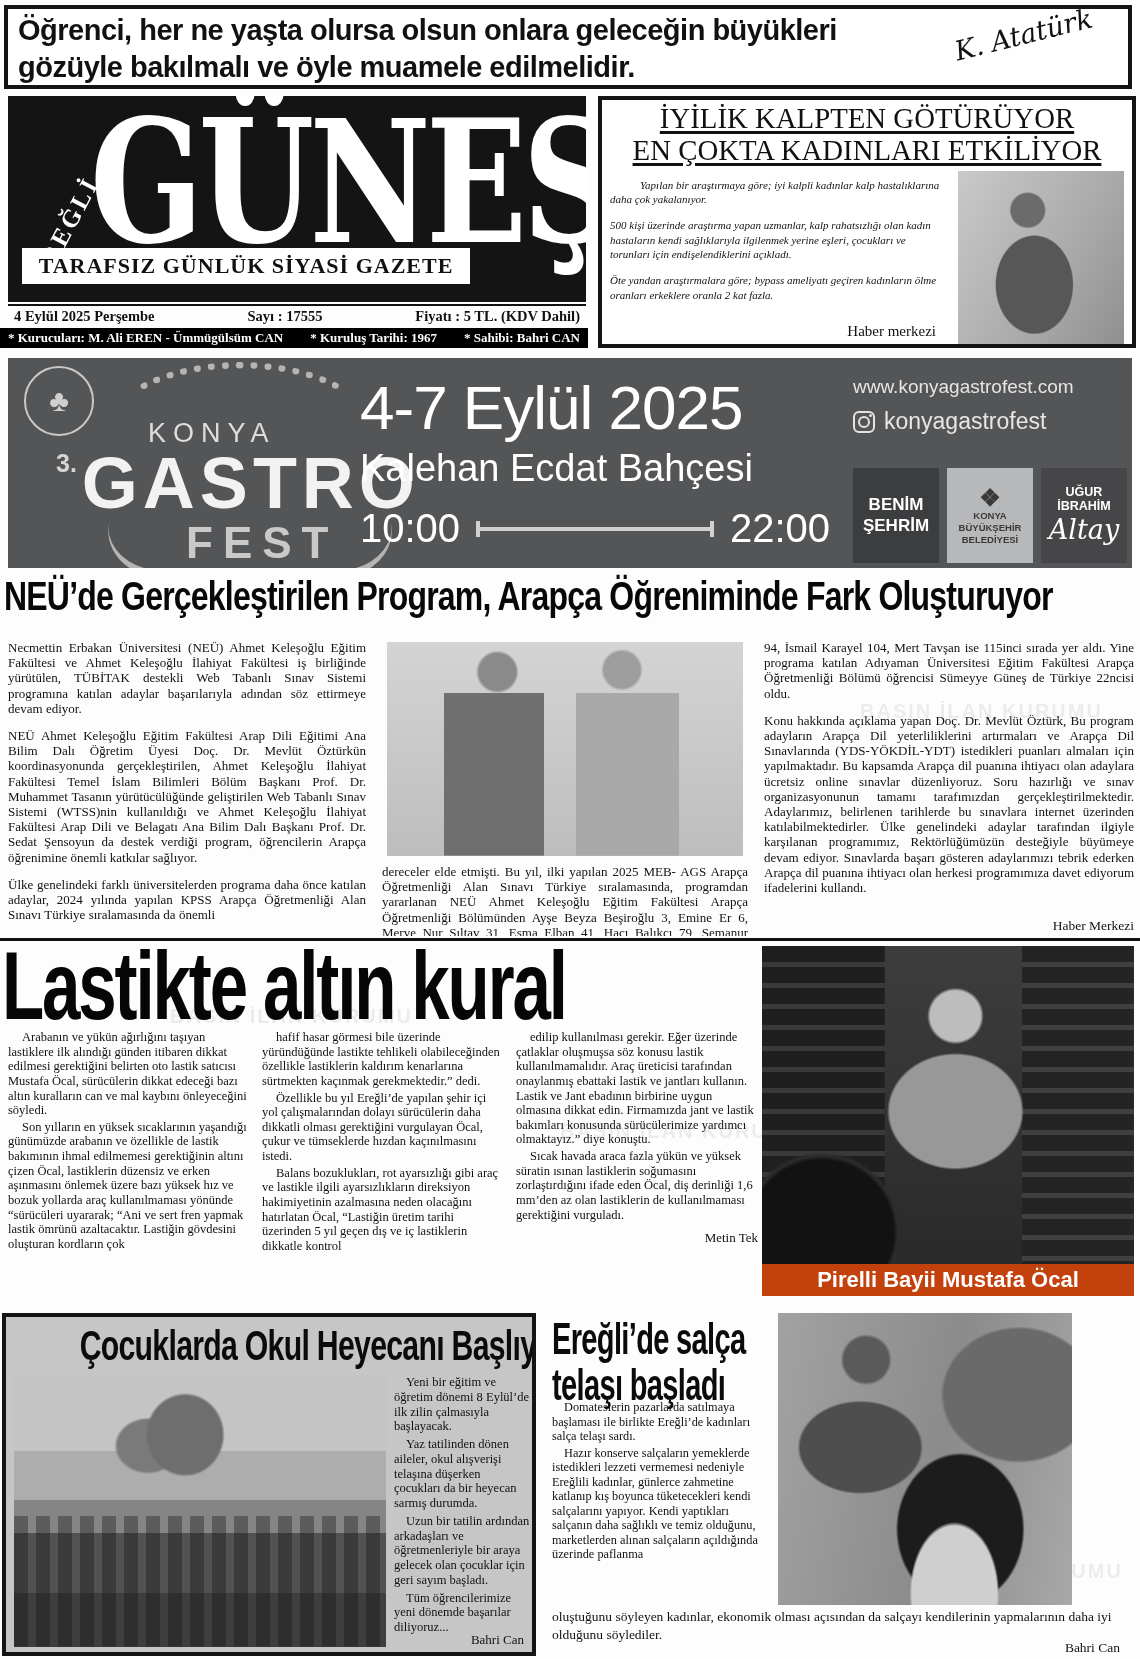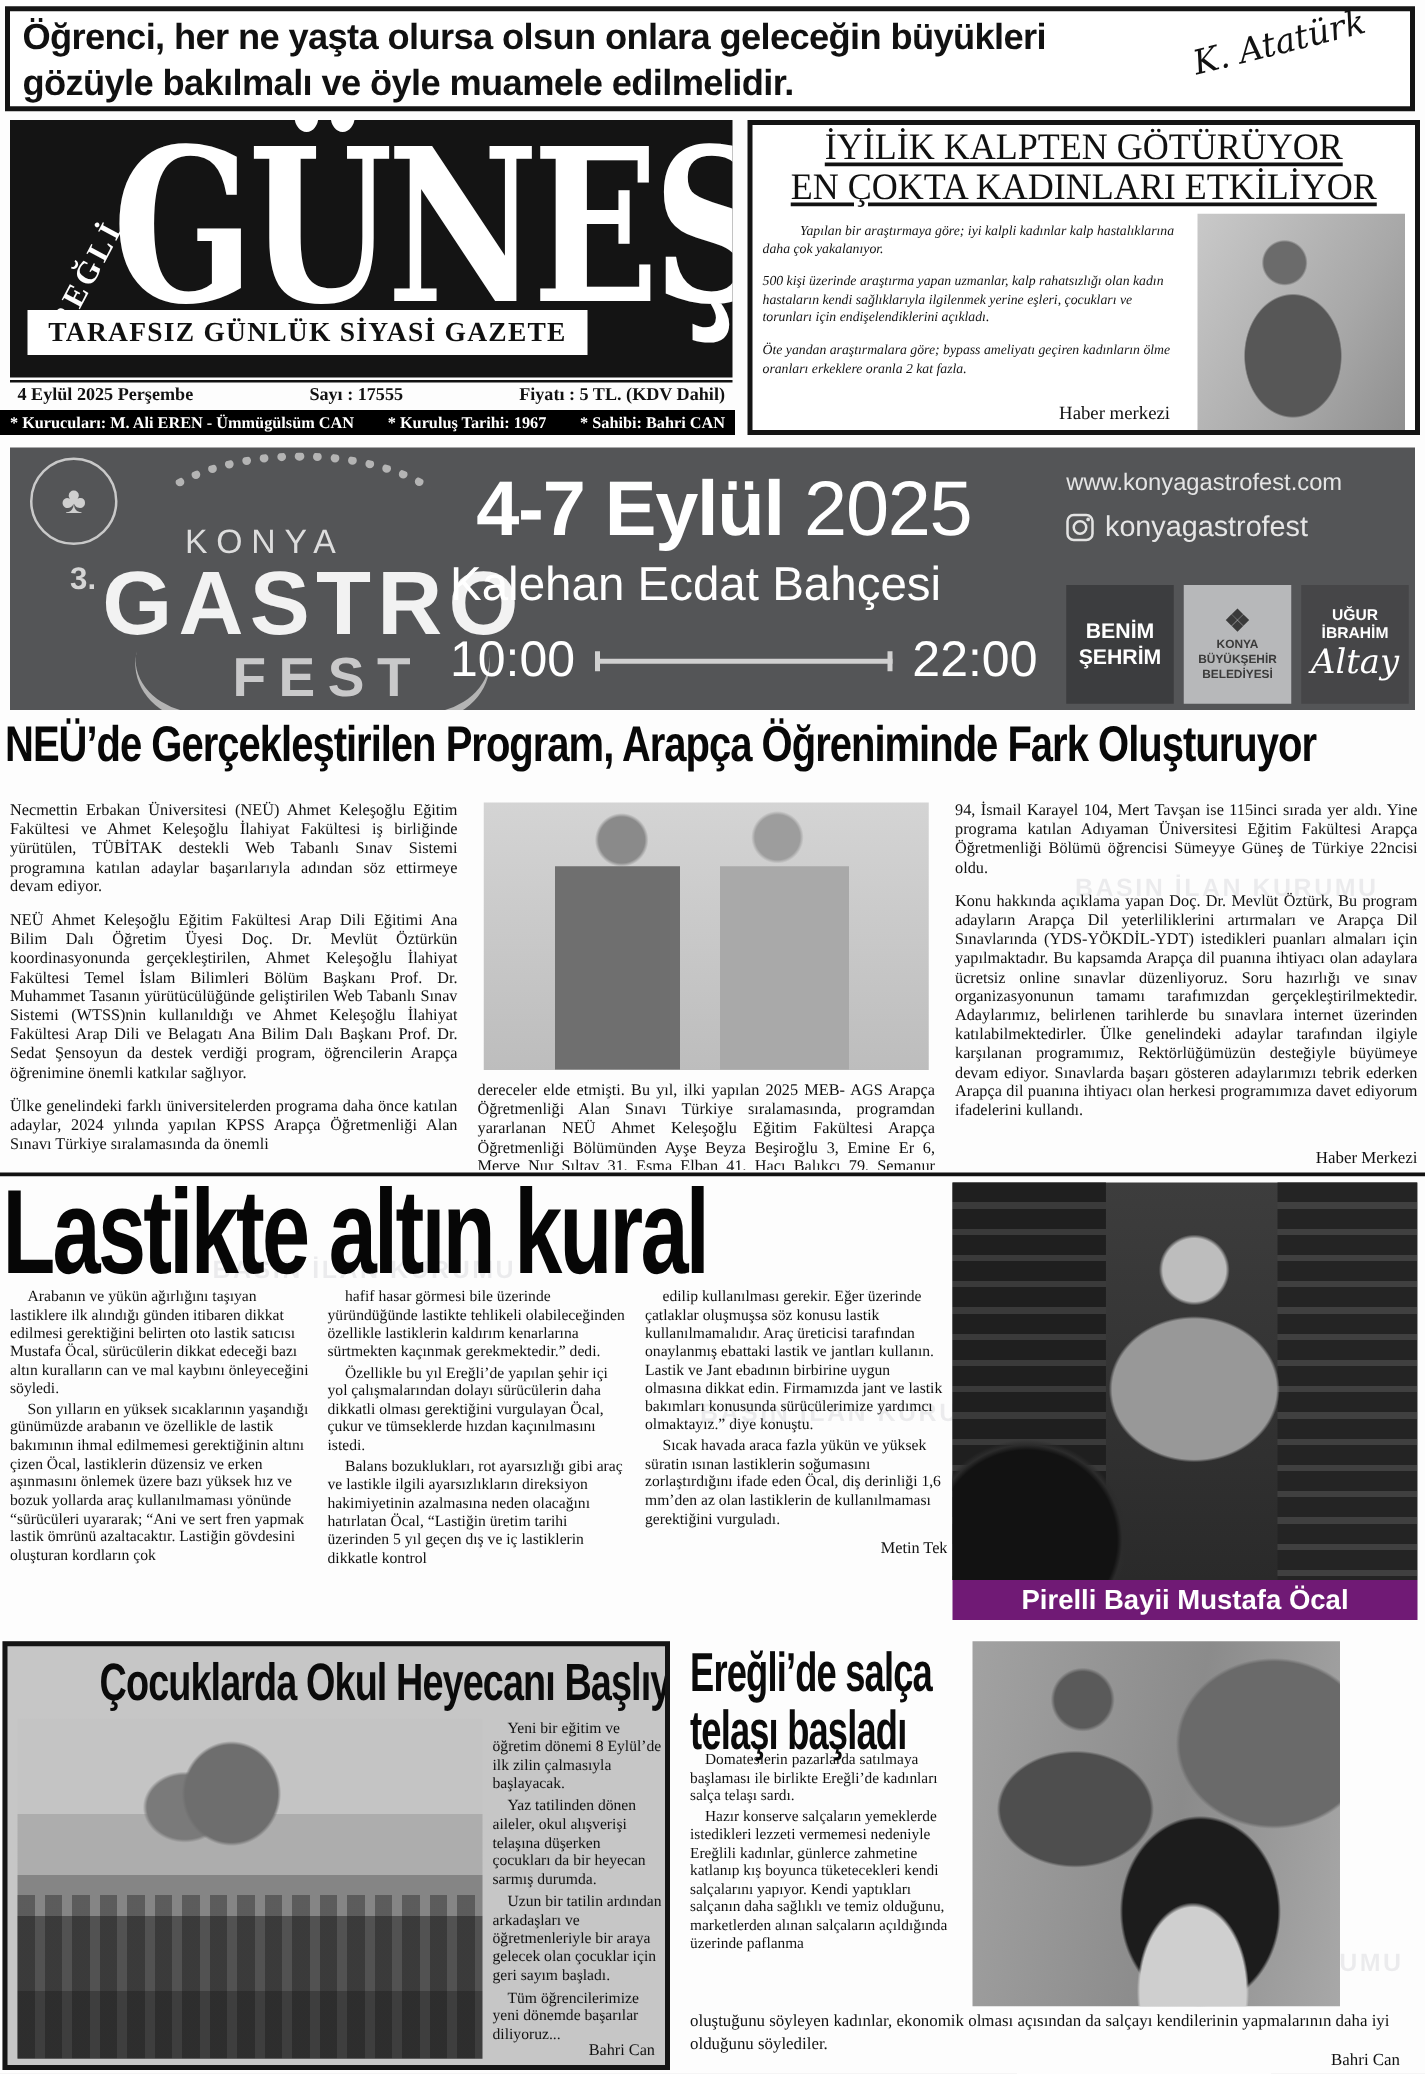--- a/index.html
+++ b/index.html
@@ -64,21 +64,21 @@
   .gastro-row { position:absolute; left:48px; top:84px; white-space:nowrap; }
   .ed { font-size:25px; font-weight:bold; vertical-align:36px; margin-right:5px; color:#d5d5d5; }
   .gastro { font-size:72px; font-weight:bold; color:#f2f2f2; letter-spacing:5px; }
   .fest { position:absolute; left:150px; top:160px; font-size:44px; font-weight:bold;
           color:#c9c9ca; letter-spacing:10px;margin-left:28px; }
   .sw { position:absolute; width:52px; height:42px; border-bottom:6px solid #b4b4b4; }
   .sw-l { left:96px; top:164px; border-radius:0 0 0 90%; transform:rotate(14deg); }
   .sw-r { left:336px; top:164px; border-radius:0 0 90% 0; transform:rotate(-14deg); }
   .bn-center { position:absolute; left:352px; top:14px; width:480px; color:#fff; }
   .bn-dates { font-size:62px; letter-spacing:-1px; white-space:nowrap; }
-  .bn-dates .b { font-weight:bold;margin-left:21px; }
+  .bn-dates .b { font-weight:normal; }
   .bn-venue { font-size:38px; margin-top:4px; white-space:nowrap; }
   .bn-times { display:flex; align-items:center; width:470px; margin-top:16px; font-size:40px; }
   .tline { flex:1; height:4px; background:#d0d0d0; margin:0 16px; position:relative; }
   .tline::before,.tline::after { content:""; position:absolute; top:-6px; width:4px; height:16px; background:#d0d0d0; }
   .tline::before { left:0; } .tline::after { right:0; }
   .bn-right { position:absolute; left:845px; top:18px; width:280px; }
   .bn-web { font-size:19px; color:#e5e5e5; }
   .bn-insta { margin-top:10px; font-size:23px; display:flex; align-items:center; gap:9px; }
   .ig-icon { width:22px; height:22px; border:2px solid #e3e3e3; border-radius:6px; position:relative;
              display:inline-block; box-sizing:border-box; }
@@ -122,21 +122,21 @@
                    transform:scaleX(.72); transform-origin:left top; color:#060606; }
   .tire-photo { position:absolute; left:762px; top:946px; width:372px; height:318px;
      background:
        radial-gradient(circle at 52% 22%, #bdbdbd 0 8%, transparent 9%),
        radial-gradient(ellipse at 52% 52%, #989898 0 24%, transparent 25%),
        radial-gradient(circle at 16% 90%, #121212 0 17%, #2c2c2c 18%, transparent 19%),
        repeating-linear-gradient(180deg,#1f1f1f 0 16px,#3a3a3a 16px 21px) 0 0/33% 100% no-repeat,
        repeating-linear-gradient(180deg,#242424 0 16px,#404040 16px 21px) 100% 0/30% 100% no-repeat,
        linear-gradient(#3d3d3d,#2a2a2a); }
   .tire-caption { position:absolute; left:762px; top:1264px; width:372px; height:32px;
-                  background:#701a75; color:#fff; font-family:"Liberation Sans",sans-serif;
+                  background:#c2410c; color:#fff; font-family:"Liberation Sans",sans-serif;
                   font-weight:bold; font-size:22px; text-align:center; line-height:32px; }
   .tcol { position:absolute; top:1030px; height:278px; width:242px; font-size:12.5px;
           line-height:1.17; overflow:hidden; }
   .tc1 { left:8px; } .tc2 { left:262px; } .tc3 { left:516px; }
   .tcol p { margin:0 0 2px 0; text-indent:14px; }
   .tc3 .byline { text-align:right; margin-top:8px; font-size:13px; text-indent:0; }
 
   
   .school { position:absolute; left:2px; top:1313px; width:534px; height:343px;
             border:4px solid #141414; box-sizing:border-box; background:#c6c6c6; overflow:hidden; }

